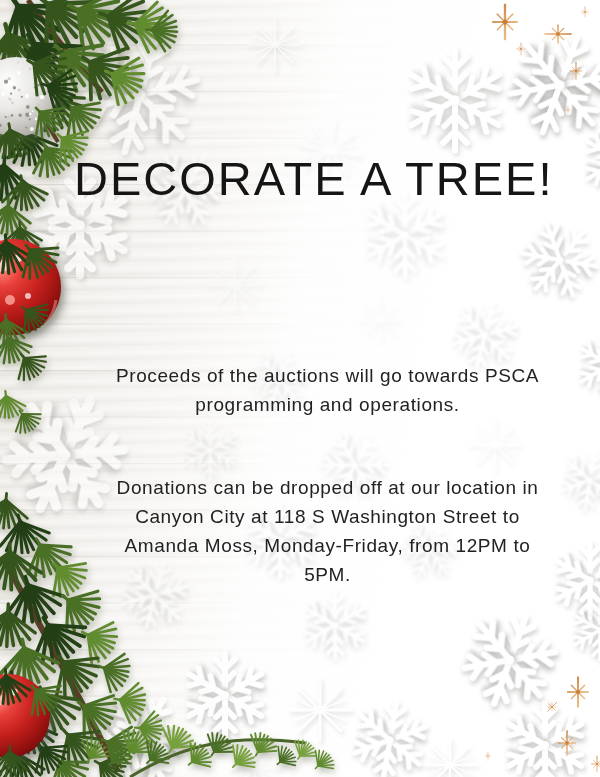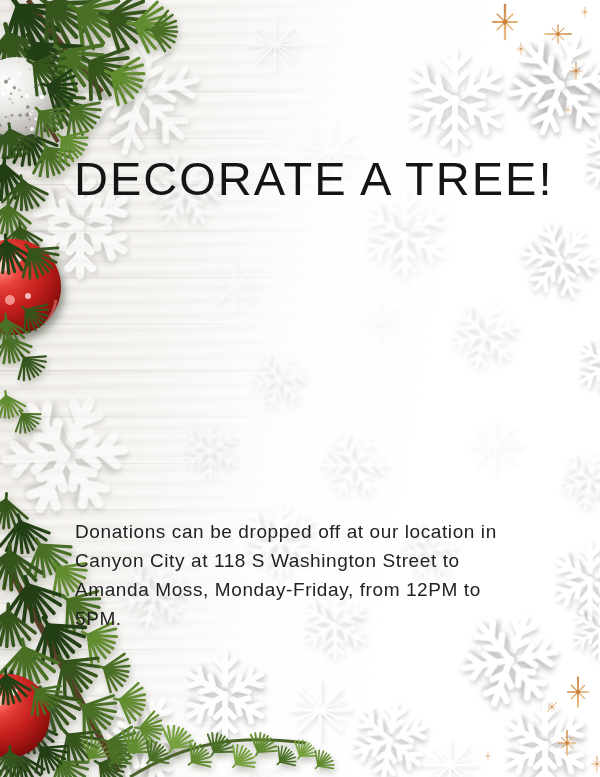--- a/index.html
+++ b/index.html
@@ -1,19 +1,20 @@
 <!DOCTYPE html>
 <html><head>
 <meta charset="utf-8">
 <style>
   html,body{margin:0;padding:0;background:#fff;}
   .flyer{
     position:relative;width:600px;height:777px;overflow:hidden;
     background:#fef9c3;
     font-family:"Liberation Sans", sans-serif;
+    text-align:center;
   }
   
   .bg-wood{
     position:absolute;inset:0;
     background:
       linear-gradient(100deg, rgba(255,255,255,0) 0%, rgba(255,255,255,.45) 26%, rgba(255,255,255,.92) 48%, #ffffff 68%),
       repeating-linear-gradient(180deg, rgba(120,112,100,0) 0px, rgba(120,112,100,0) 44px, rgba(120,112,100,.22) 45px, rgba(120,112,100,0) 46.5px),
       repeating-linear-gradient(179deg, #ece9e4 0px, #f3f1ed 5px, #e4e0da 11px, #efede9 14px),
       #efede9;
   }
@@ -31,21 +32,21 @@
     font-size:47px;font-weight:400;letter-spacing:2px;line-height:1.05;
     color:#151515;white-space:nowrap;
   }
   .para{
     position:absolute;left:75px;width:505px;margin:0;
     font-size:19px;line-height:29px;letter-spacing:.6px;color:#222222;
     white-space:pre-line;
   }
   .p1{top:215px;}
   .p2{top:361px;}
-  .p3{top:473px;margin-top:44px;}
+  .p3{top:473px;}
 </style>
 </head>
 <body>
 
 <main class="flyer">
 
   <div class="bg-wood"></div>
 
   <svg id="flakes-svg" class="layer" viewBox="0 0 600 777" xmlns="http://www.w3.org/2000/svg" xmlns:xlink="http://www.w3.org/1999/xlink">
     <defs>
@@ -346,19 +347,21 @@
         <use href="#sparkle" xlink:href="#sparkle" x="561" y="675" width="34" height="34" opacity="1" transform="rotate(0 578 692)"></use>
         <use href="#sparkle" xlink:href="#sparkle" x="544.5" y="699.5" width="15" height="15" opacity="0.9" transform="rotate(45 552 707)"></use>
         <use href="#sparkle" xlink:href="#sparkle" x="553" y="729" width="28" height="28" opacity="0.95" transform="rotate(0 567 743)"></use>
         <use href="#sparkle" xlink:href="#sparkle" x="483" y="751" width="10" height="10" opacity="0.8" transform="rotate(0 488 756)"></use>
         <use href="#sparkle" xlink:href="#sparkle" x="588" y="755" width="18" height="18" opacity="0.9" transform="rotate(0 597 764)"></use>
       </g>
   </svg>
 
   <section class="content">
     <h1 class="title">DECORATE A TREE!</h1>
+    <p class="para p2">Proceeds of the auctions will go towards PSCA
+programming and operations.</p>
     <p class="para p3">Donations can be dropped off at our location in
 Canyon City at 118 S Washington Street to
 Amanda Moss, Monday-Friday, from 12PM to
 5PM.</p>
   </section>
 
 </main>
 
 </body></html>

